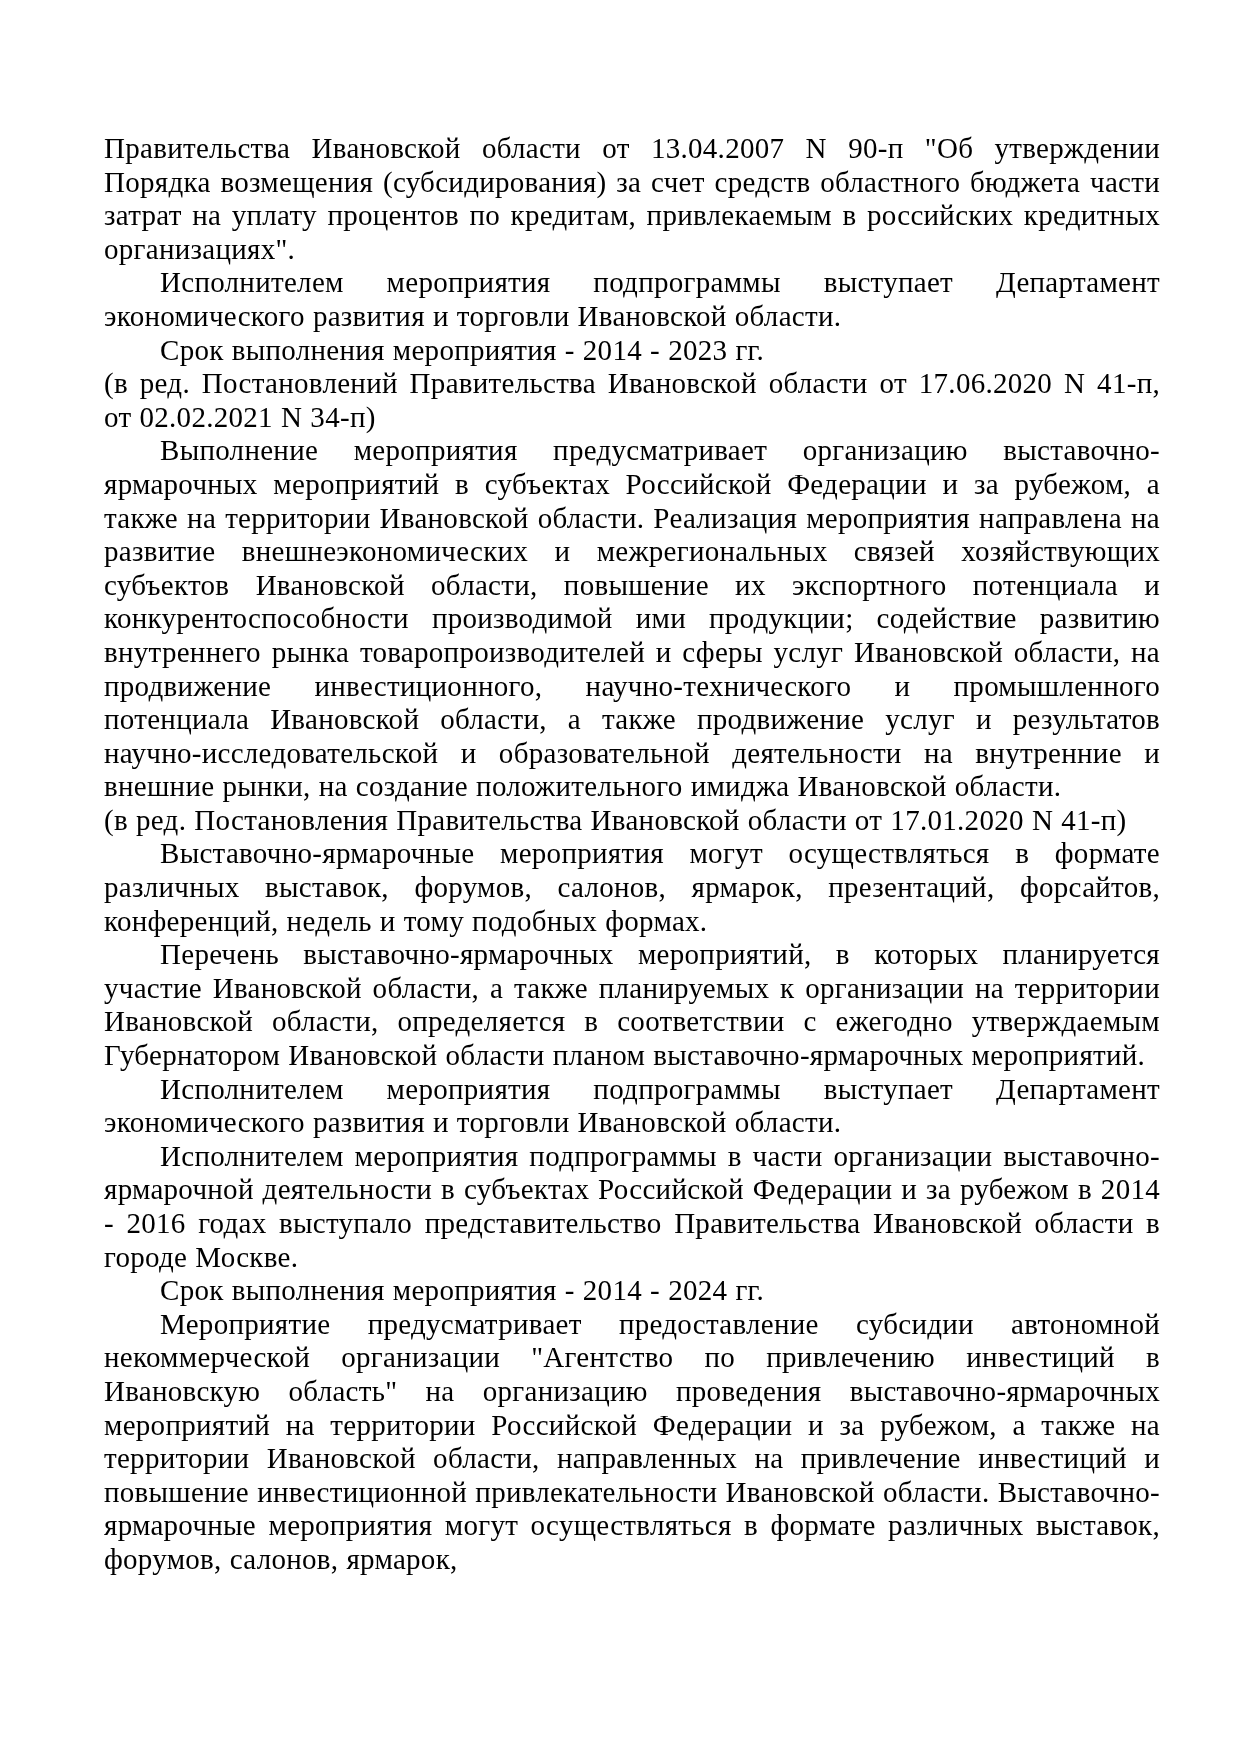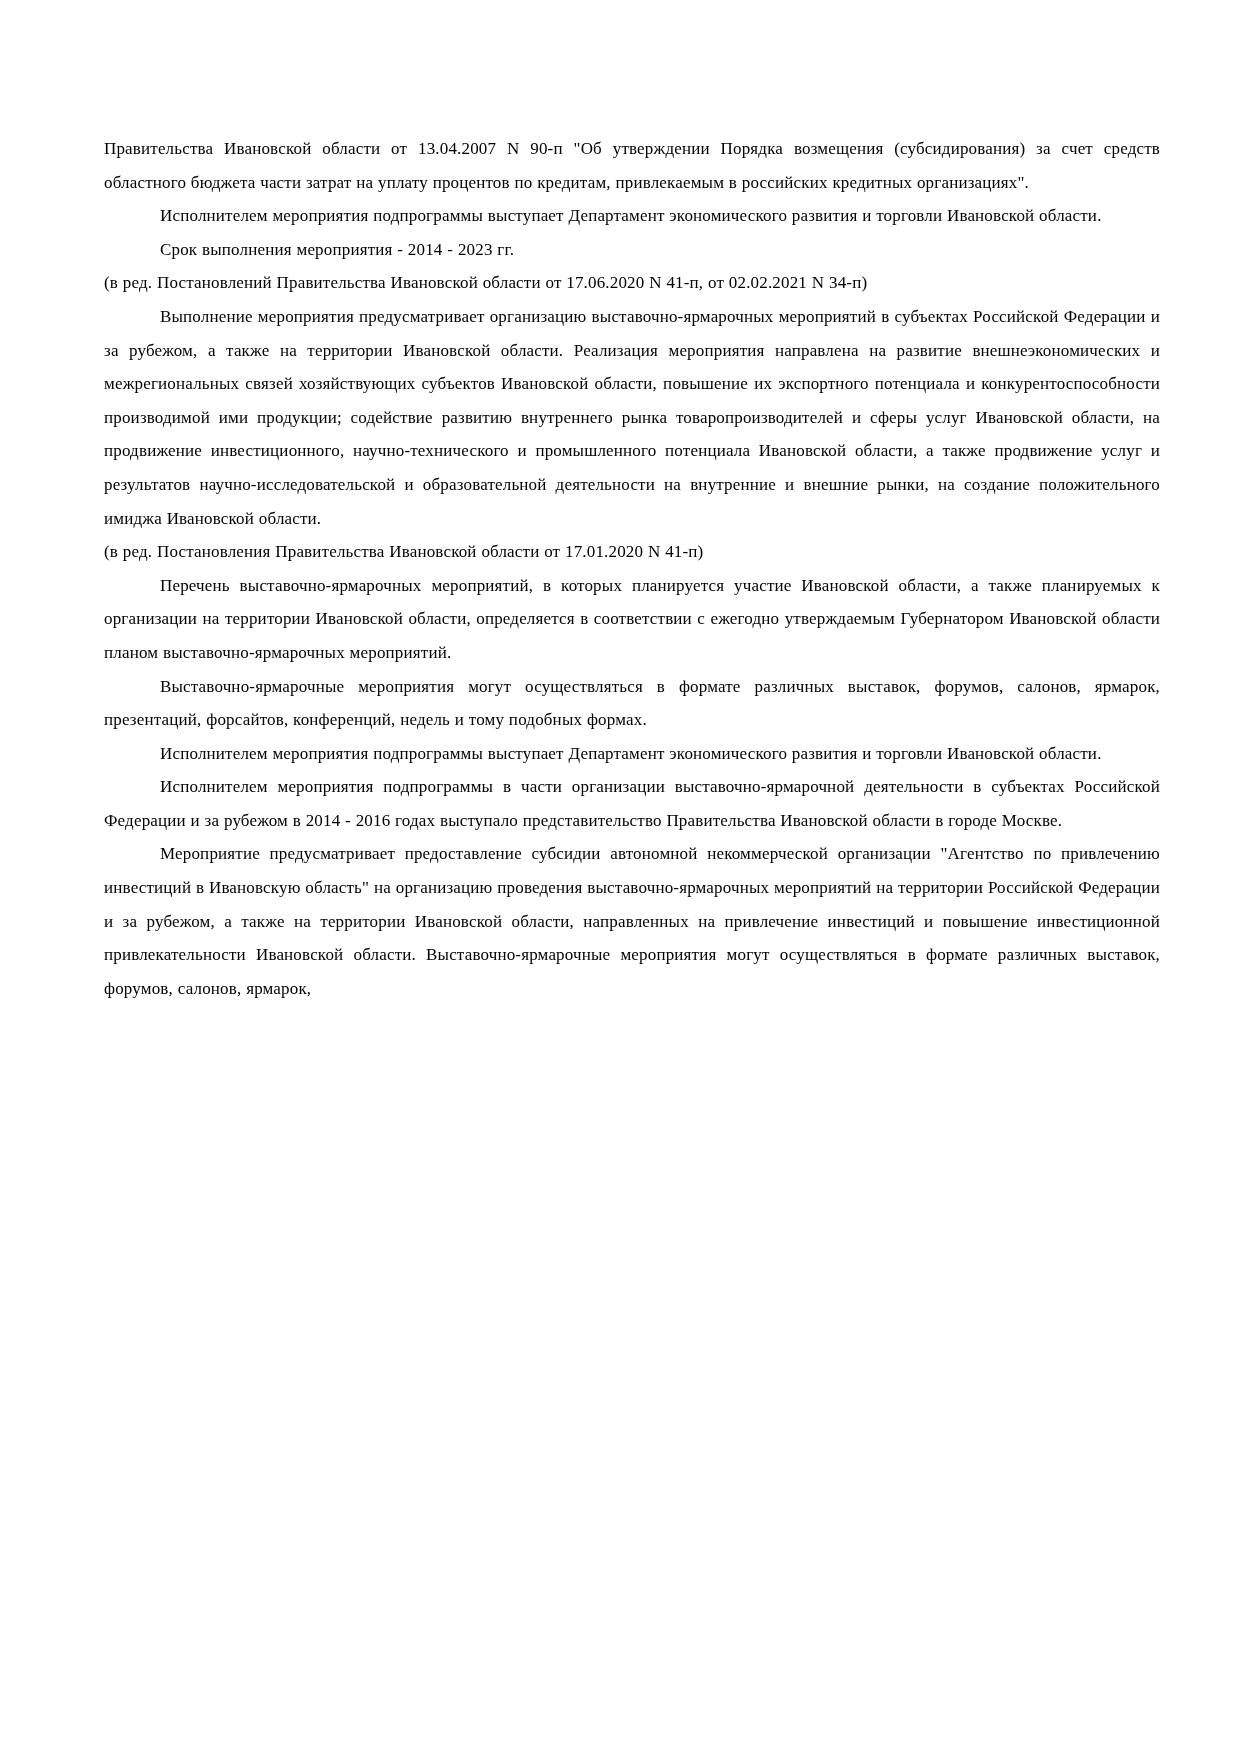--- a/index.html
+++ b/index.html
@@ -21,21 +21,21 @@
     height: 1754px;
     background: #ffffff;
     box-sizing: border-box;
     padding: 132px 82px 0 104px;
   }
   .doc-body {
     width: 1056px;
   }
   p.para {
     margin: 0;
-    font-size: 17px;
+    font-size: 29px;
     line-height: 33.6px;
     text-align: justify;
     text-justify: inter-word;
     letter-spacing: 0.01em;
     word-spacing: 0.02em;
     hyphens: none;
   }
   p.indent {
     text-indent: 56px;
   }
@@ -65,26 +65,27 @@
 
     <p class="para indent gap-para">Срок выполнения мероприятия - 2014 - 2023 гг.</p>
 
     <p class="para noindent gap-tight">(в ред. Постановлений Правительства Ивановской области от 17.06.2020 N 41-п, от 02.02.2021 N 34-п)</p>
 
 
     <p class="para indent gap-para">Выполнение мероприятия предусматривает организацию выставочно-ярмарочных мероприятий в субъектах Российской Федерации и за рубежом, а также на территории Ивановской области. Реализация мероприятия направлена на развитие внешнеэкономических и межрегиональных связей хозяйствующих субъектов Ивановской области, повышение их экспортного потенциала и конкурентоспособности производимой ими продукции; содействие развитию внутреннего рынка товаропроизводителей и сферы услуг Ивановской области, на продвижение инвестиционного, научно-технического и промышленного потенциала Ивановской области, а также продвижение услуг и результатов научно-исследовательской и образовательной деятельности на внутренние и внешние рынки, на создание положительного имиджа Ивановской области.</p>
 
     <p class="para noindent gap-tight">(в ред. Постановления Правительства Ивановской области от 17.01.2020 N 41-п)</p>
 
+    <p class="para indent gap-para">Выставочно-ярмарочные мероприятия могут осуществляться в формате различных выставок, форумов, салонов, ярмарок, презентаций, форсайтов, конференций, недель и тому подобных формах.</p>
+
     <p class="para indent gap-para">Перечень выставочно-ярмарочных мероприятий, в которых планируется участие Ивановской области, а также планируемых к организации на территории Ивановской области, определяется в соответствии с ежегодно утверждаемым Губернатором Ивановской области планом выставочно-ярмарочных мероприятий.</p>
-
-    <p class="para indent gap-para">Выставочно-ярмарочные мероприятия могут осуществляться в формате различных выставок, форумов, салонов, ярмарок, презентаций, форсайтов, конференций, недель и тому подобных формах.</p>
 
     <p class="para indent gap-para">Исполнителем мероприятия подпрограммы выступает Департамент экономического развития и торговли Ивановской области.</p>
 
     <p class="para indent gap-para">Исполнителем мероприятия подпрограммы в части организации выставочно-ярмарочной деятельности в субъектах Российской Федерации и за рубежом в 2014 - 2016 годах выступало представительство Правительства Ивановской области в городе Москве.</p>
 
+    <p class="para indent gap-para">Срок выполнения мероприятия - 2014 - 2024 гг.</p>
 
 
     <p class="para indent gap-para bottom-clip">Мероприятие предусматривает предоставление субсидии автономной некоммерческой организации "Агентство по привлечению инвестиций в Ивановскую область" на организацию проведения выставочно-ярмарочных мероприятий на территории Российской Федерации и за рубежом, а также на территории Ивановской области, направленных на привлечение инвестиций и повышение инвестиционной привлекательности Ивановской области. Выставочно-ярмарочные мероприятия могут осуществляться в формате различных выставок, форумов, салонов, ярмарок,</p>
 
   </div>
 </div>
 
 </body></html>

